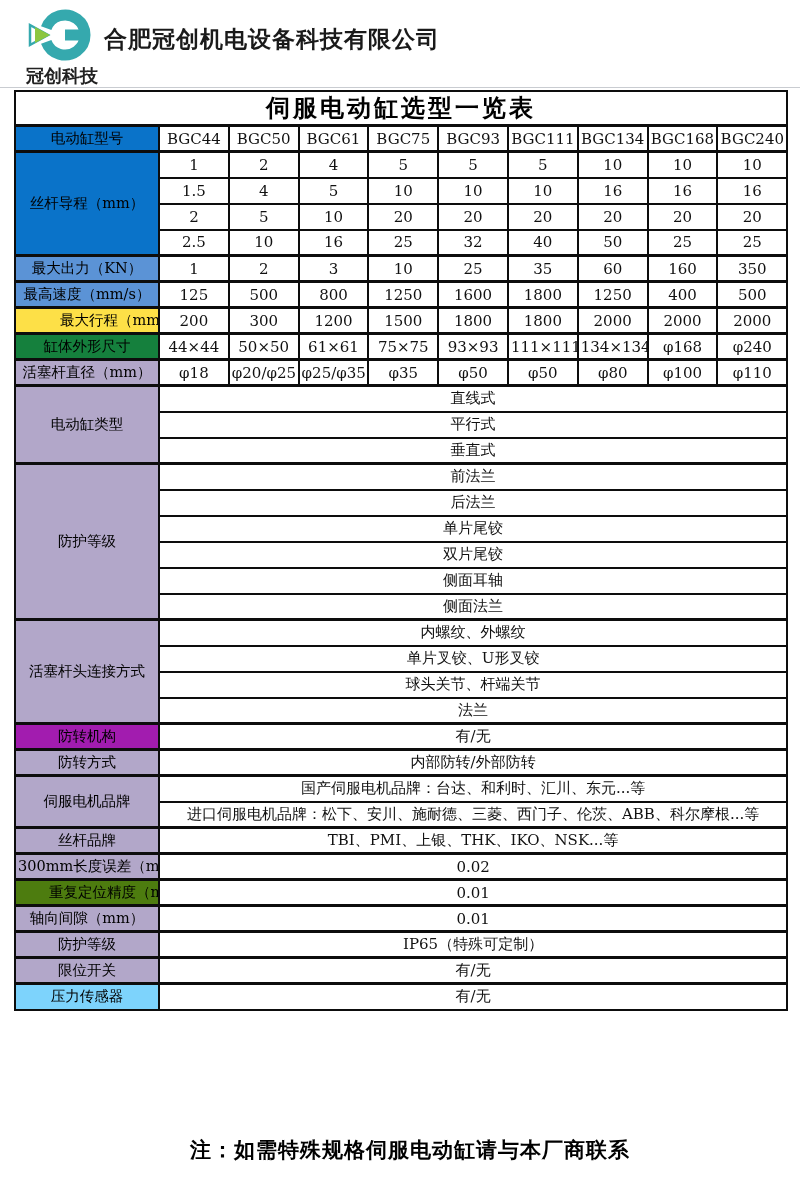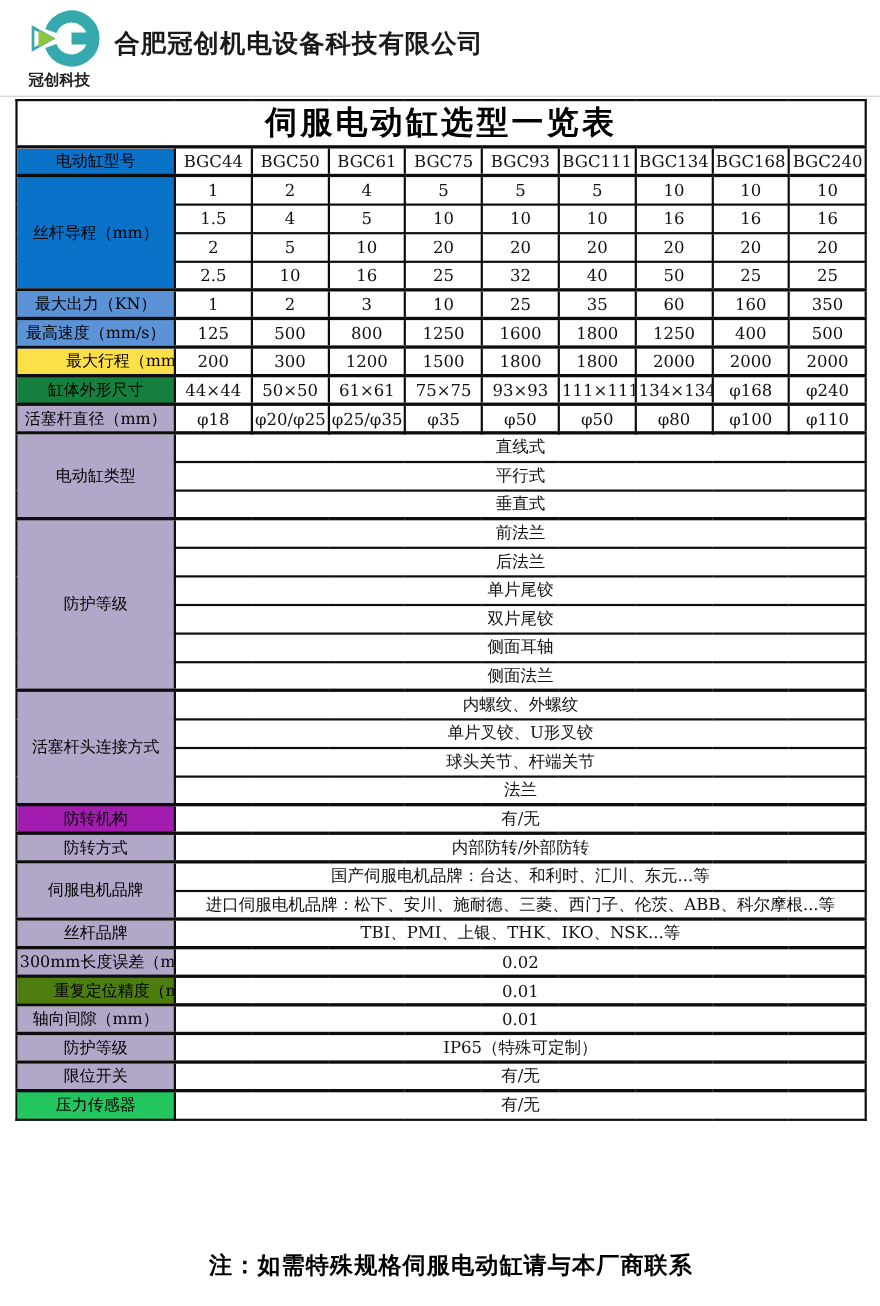--- a/index.html
+++ b/index.html
@@ -12,37 +12,37 @@
   .page-header { position: absolute; top: 0; left: 16px; width: 800px; height: 87px; }
   .logo { position: absolute; left: 9px; top: 6px; width: 72px; height: 58px; }
   .company-name {
     position: absolute; left: 88px; top: 24px;
     font-family: "Liberation Sans", "DejaVu Sans", sans-serif;
     font-size: 23px; font-weight: bold; color: #1a1a1a; letter-spacing: 1px;
   }
   .brand-caption {
     position: absolute; left: 10px; top: 64px;
     font-family: "Liberation Sans", "DejaVu Sans", sans-serif;
-    font-size: 14px; font-weight: bold; color: #222;
+    font-size: 18px; font-weight: bold; color: #222;
   }
   .rule { position: absolute; top: 87px; left: 0; width: 800px; border: 0;
           border-top: 1px solid #c9ccd1; }
   
   table.spec {
     position: absolute; left: 14px; top: 90px; width: 772px;
     border-collapse: collapse; table-layout: fixed;
     font-size: 15px;
   }
   table.spec td {
     border: 2px solid #0d0d0d; text-align: center; vertical-align: middle;
     height: 26px; padding: 0 2px; background: #ffffff; overflow: hidden;
     white-space: nowrap;
   }
   td.title-cell {
-    height: 80px; background: #c3d6ee; font-size: 29px; font-weight: bold;
+    height: 80px; background: #c3d6ee; font-size: 24px; font-weight: bold;
     letter-spacing: 3px; color: #000;
   }
   td.lbl { font-size: 14.5px; color: #000; }
   tr.grp td { border-top-width: 3px; }
   
   .footnote {
     position: absolute; top: 1136px; left: 0; width: 800px; text-align: center;
     font-size: 21px; font-weight: bold; color: #000; letter-spacing: 1px; padding-left: 20px;
   }
 </style>
@@ -277,19 +277,19 @@
       </tr>
       <tr class="grp">
         <td rowspan="1" class="lbl" style="background: rgb(178, 167, 201);">防护等级</td>
         <td colspan="9">IP65（特殊可定制）</td>
       </tr>
       <tr class="grp">
         <td rowspan="1" class="lbl" style="background: rgb(178, 167, 201);">限位开关</td>
         <td colspan="9">有/无</td>
       </tr>
       <tr class="grp">
-        <td rowspan="1" class="lbl" style="background: #22c55e; text-align: center;">压力传感器</td>
+        <td rowspan="1" class="lbl" style="background: #7dd3fc; text-align: center;">压力传感器</td>
         <td colspan="9">有/无</td>
       </tr>
     </tbody>
 </table>
 
 <p class="footnote">注：如需特殊规格伺服电动缸请与本厂商联系</p>
 
 </body></html>

